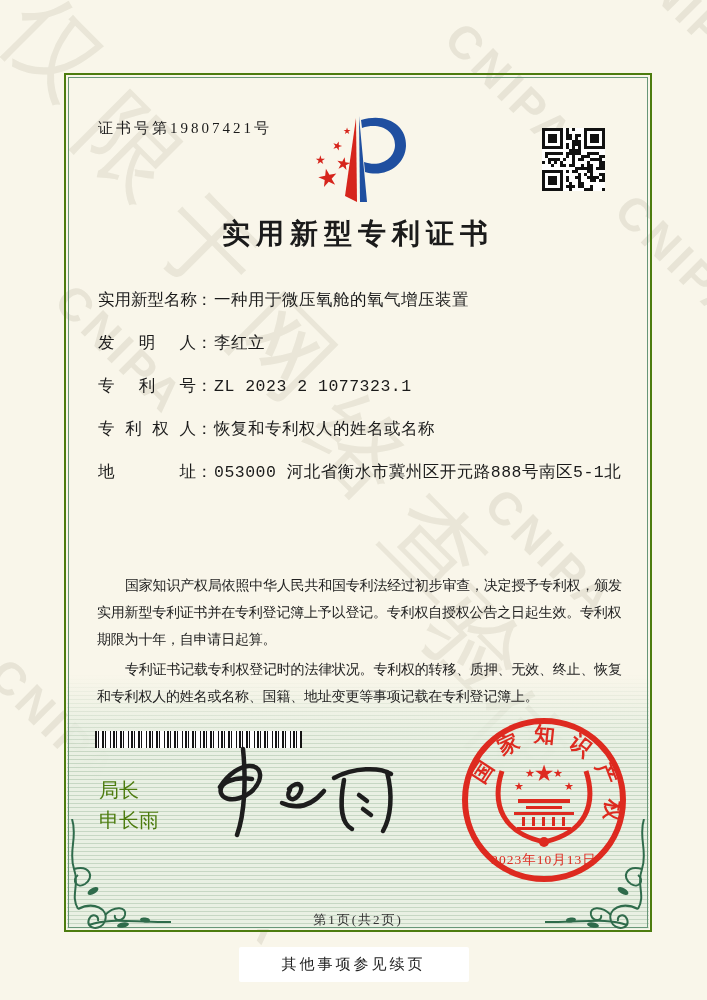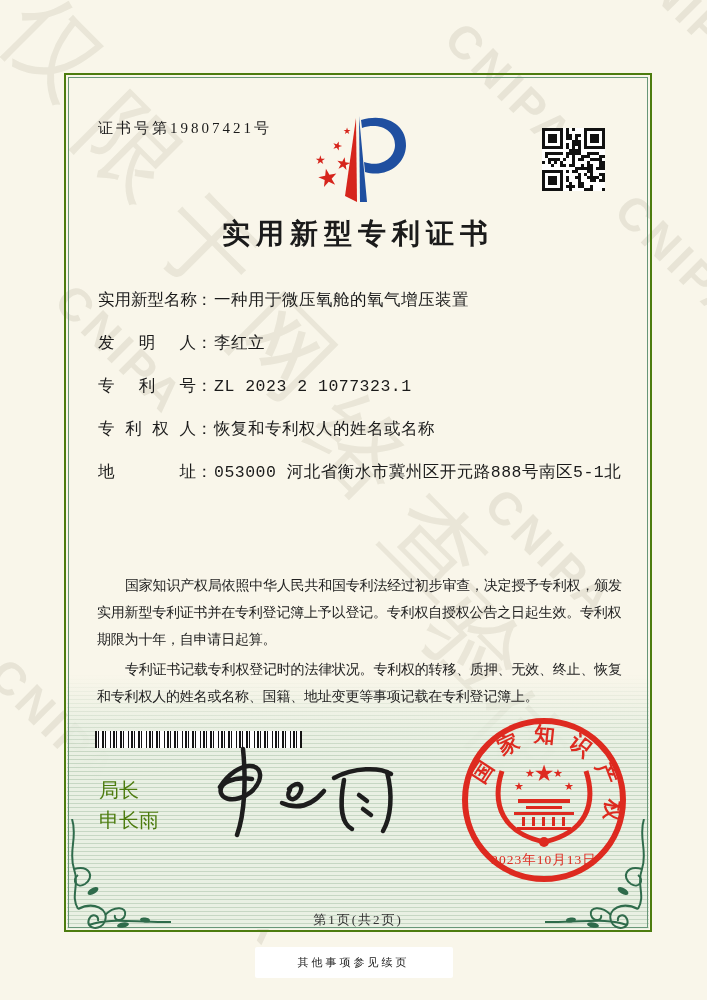--- a/index.html
+++ b/index.html
@@ -71,21 +71,21 @@
   .bureau div{font-size:20px;line-height:30px;color:#4d7c0f;}
   .signature{position:absolute;left:126px;top:666px;z-index:5;}
   .seal{position:absolute;left:391px;top:638px;z-index:6;opacity:.95;}
   .pagenum{position:absolute;left:0;top:836px;width:100%;text-align:center;font-size:13px;letter-spacing:2px;color:#333;z-index:4;}
   .flourish{position:absolute;z-index:4;pointer-events:none;}
   .flourish.left{left:-1px;bottom:-1px;}
   .flourish.right{right:-1px;bottom:-1px;transform:scaleX(-1);}
   
   .note-box{
     position:absolute;left:50%;top:947px;transform:translateX(-50%);
-    background:#ffffff;padding:8px 43px;font-size:11px;letter-spacing:3px;
+    background:#ffffff;padding:8px 43px;font-size:15px;letter-spacing:3px;
     z-index:4;color:#222;border-radius:2px;
   }
 </style>
 </head>
 <body>
 
 <div class="page">
 
   <div class="wm-layer" id="wm-layer">
       <span class="wm-char" style="left: 6px; top: 0px;">仅</span>

